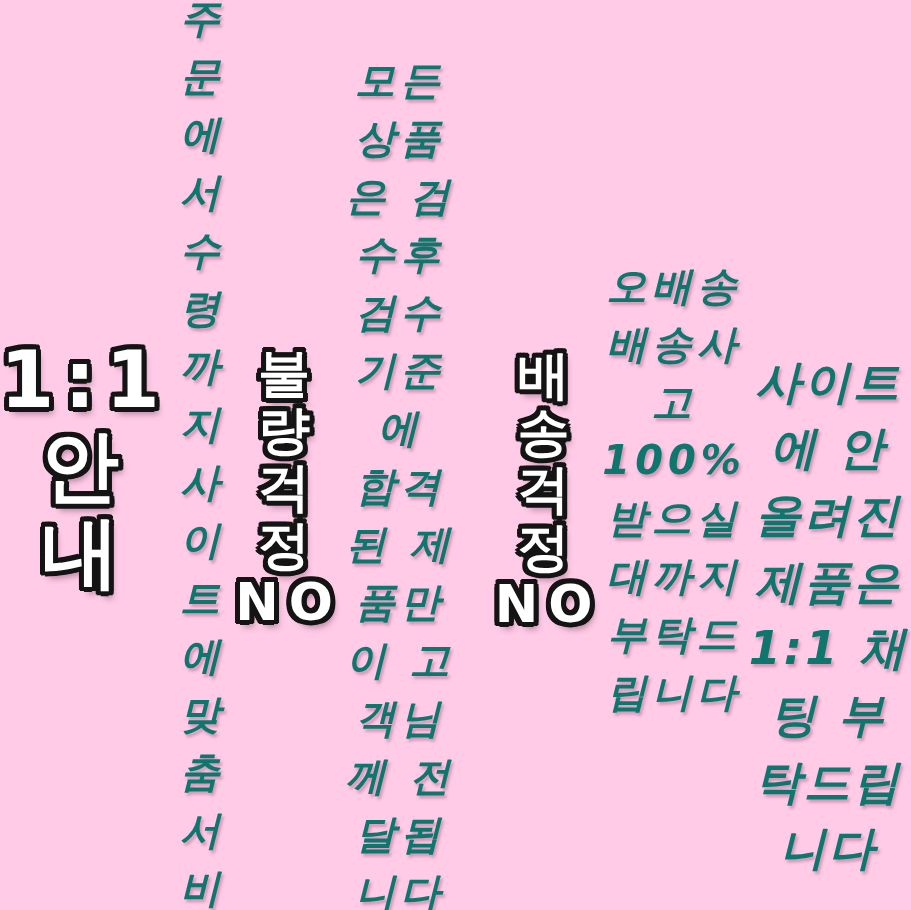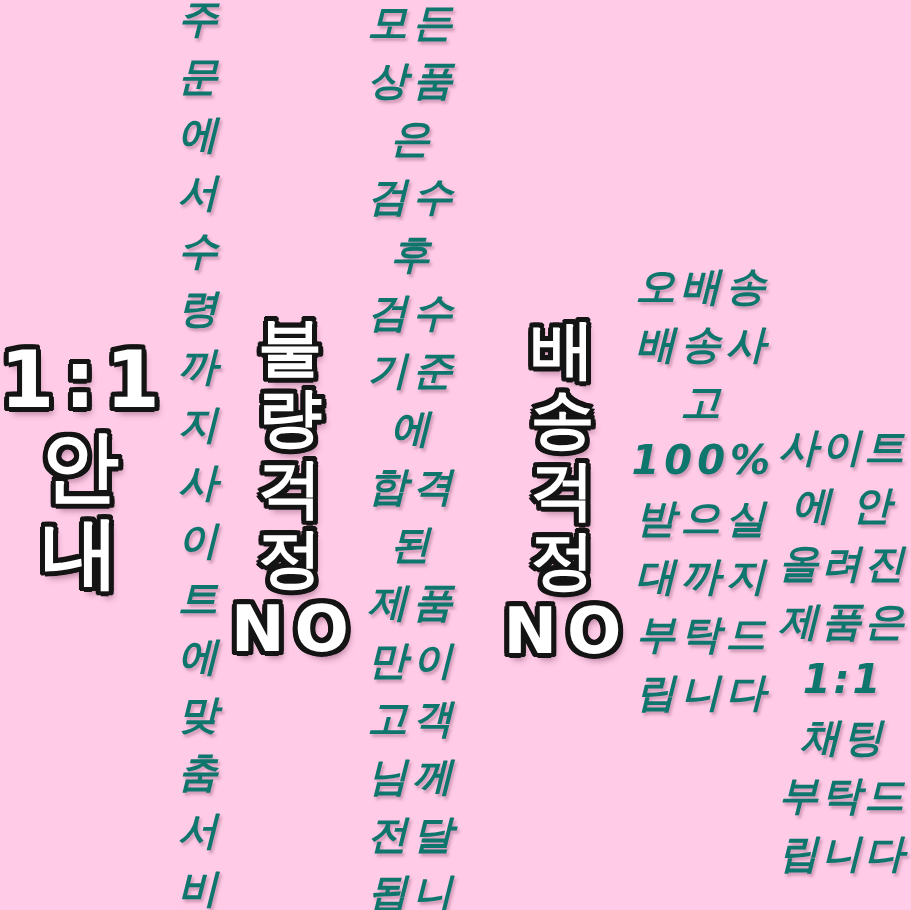--- a/index.html
+++ b/index.html
@@ -34,42 +34,42 @@
        0   -5px 0 #141414,  0    5px 0 #141414,
       -3px -5px 0 #141414,  3px -5px 0 #141414,
       -5px  3px 0 #141414,  5px  3px 0 #141414,
        4px  7px 6px rgba(90,40,70,0.45);
   }
   .title {
     font-size: 78px;
     line-height: 1.1;
   }
   .section-heading {
-    font-size: 64px;
+    font-size: 52px;
     line-height: 1.1;
   }
   
   .body-text {
     color: #0f766e;
     font-weight: 600;
     font-size: 40px;
     line-height: 1.45;
     letter-spacing: 5px;
     text-shadow: 2px 3px 3px rgba(120,60,95,0.35);
     font-style: italic;
   }
   .intro      { margin-top: 30px; }
   .heading-1  { margin-top: 42px; }
   .para-1     { margin-top: 38px; }
   .heading-2  { margin-top: 46px; padding-left: 37px; }
   .para-2     { margin-top: 44px; }
   .footer-note {
     margin-top: auto;
     margin-bottom: 28px;
-    font-size: 40px;
+    font-size: 46px;
     letter-spacing: 3px;
   }
 </style>
 </head>
 <body>
 
 <div class="poster">
 
   <div class="outlined title">1:1 안내</div>
 

